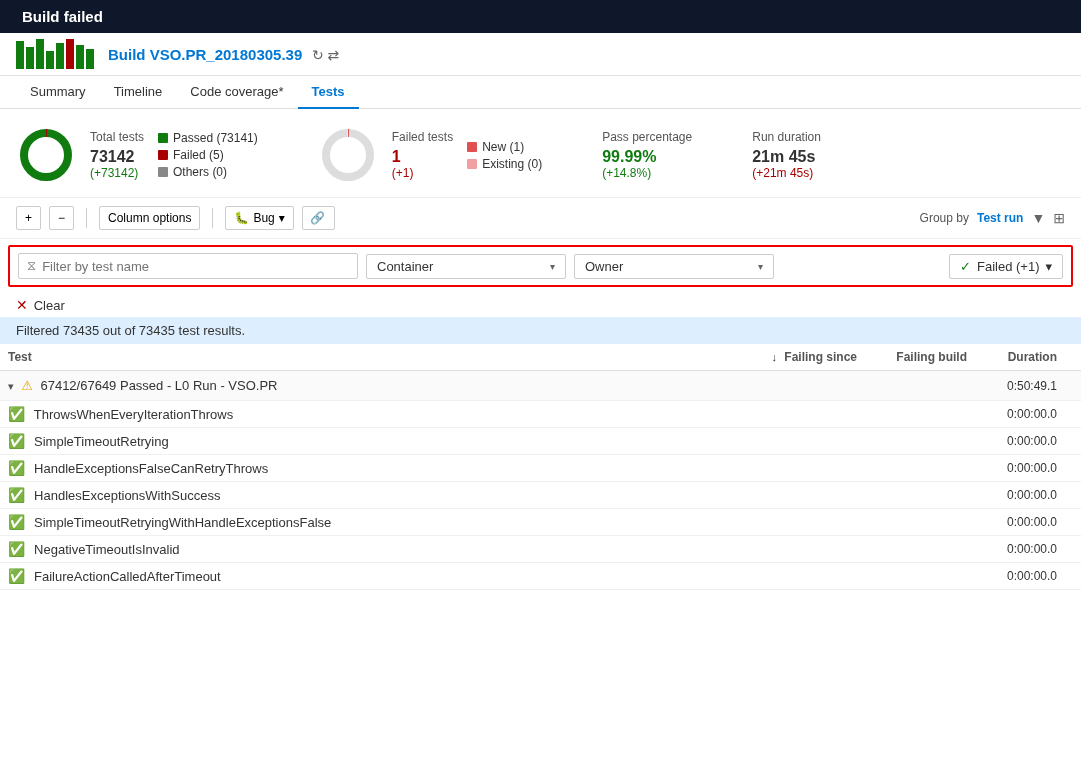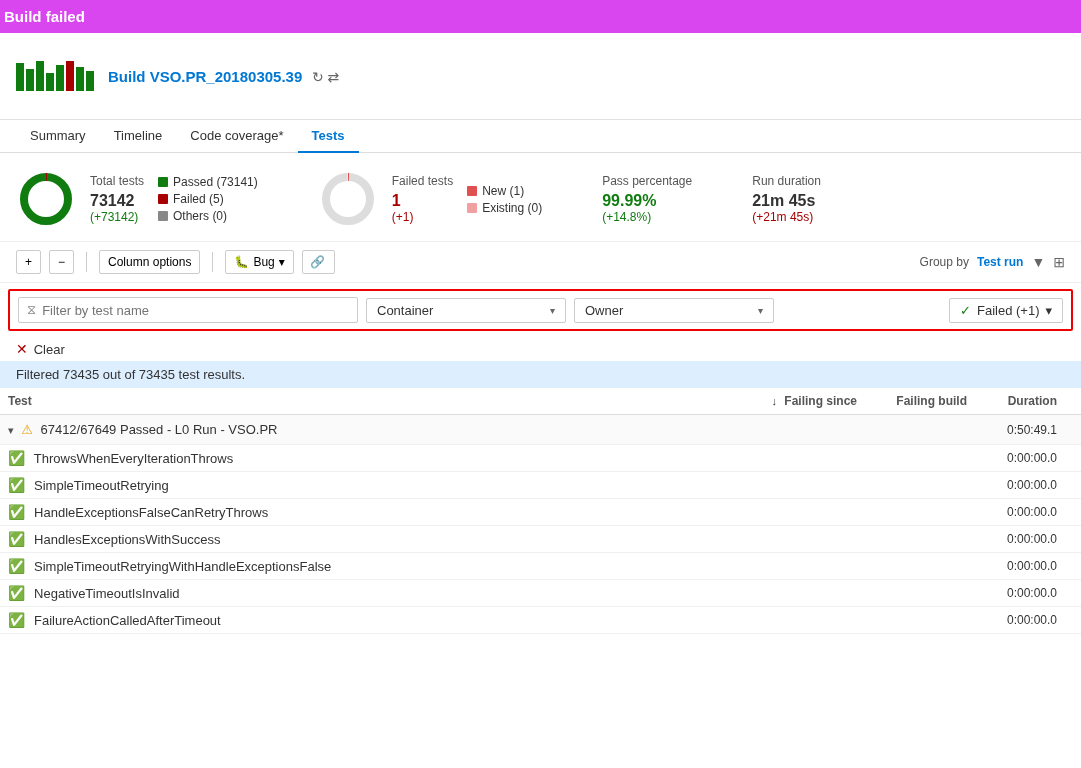--- a/index.html
+++ b/index.html
@@ -1,30 +1,30 @@
 <!DOCTYPE html>
 <html><head>
   <meta charset="utf-8">
   <style>
     * { box-sizing: border-box; margin: 0; padding: 0; }
     body { font-family: 'Segoe UI', Arial, sans-serif; font-size: 13px; background: #fff; color: #333; width: 1081px; }
 
     
     .build-failed-header {
-      background: #d946ef;
+      background: #0f172a;
       color: #fff;
-      padding: 8px 4px;
+      padding: 8px 22px;
       font-size: 15px;
       font-weight: bold;
     }
 
     .build-info-bar {
       display: flex;
       align-items: center;
-      padding: 28px 16px;
+      padding: 6px 16px;
       border-bottom: 1px solid #e0e0e0;
       background: #fff;
       text-align: right;
     }
 
     .build-bars {
       display: flex;
       align-items: flex-end;
       gap: 2px;
       margin-right: 14px;

